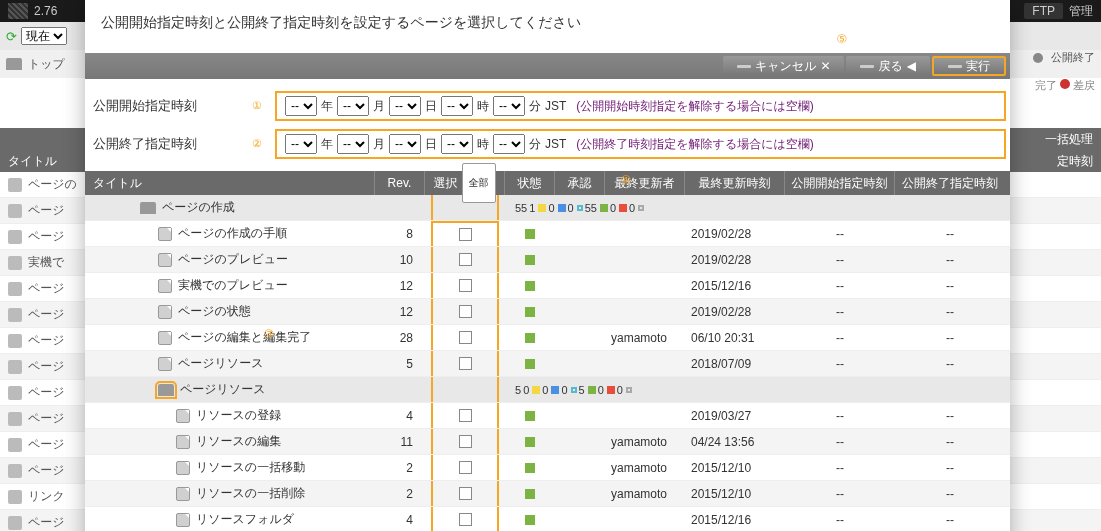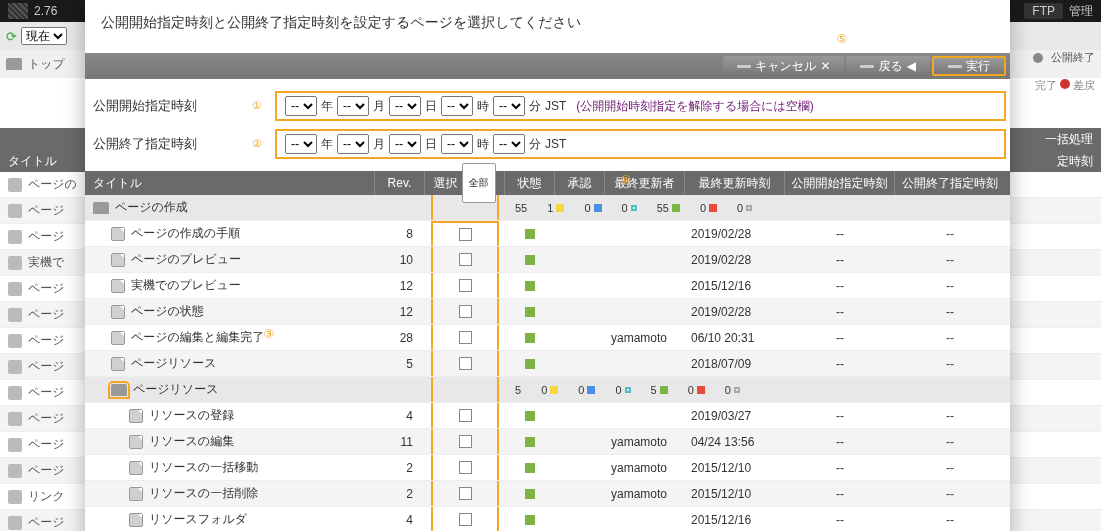--- a/index.html
+++ b/index.html
@@ -48,31 +48,31 @@
 .grid-body { }
 .grow { display: flex; align-items: center; height: 26px; font-size: 12px; border-bottom: 1px solid #eee; }
 .grow.alt { background: #f4f4f4; }
 .grow.folder { background: #e8e8e8; }
 .grow .cell { padding: 0 6px; height: 100%; display: flex; align-items: center; justify-content: center; }
 .grow .col-title { justify-content: flex-start; gap: 4px; }
 .grow .col-rev { justify-content: flex-end; padding-right: 12px; }
 .grow .col-sel { justify-content: center; }
 .grow .col-user { justify-content: flex-start; }
 .grow .col-upd { justify-content: flex-start; }
-.title-inner { display: flex; align-items: center; gap: 6px; }
+.title-inner { display: flex; align-items: center; gap: 6px; margin-left: 47px; }
 .indent-1 { padding-left: 18px; }
 .indent-2 { padding-left: 36px; }
 .file-icon { width: 14px; height: 14px; background: #d0d0d0; border: 1px solid #999; border-radius: 2px; position: relative; }
 .file-icon.page::after { content:""; position:absolute; right:0; top:0; border-top:4px solid #fff; border-left:4px solid transparent; }
 .folder-icon { width: 16px; height: 12px; background: #999; border-radius: 2px 2px 0 0; position: relative; }
 .folder-icon.boxed { outline: 2px solid #f5a623; outline-offset: 1px; }
 .sel-col-box { border-left: 2px solid #f5a623; border-right: 2px solid #f5a623; height: 100%; width: 100%; display: flex; align-items: center; justify-content: center; }
 .sel-col-box.top { border-top: 2px solid #f5a623; }
 .sel-col-box.bottom { border-bottom: 2px solid #f5a623; }
-.folder-stats { display: flex; gap: 20px; font-size: 11px; align-items: center; }
+.folder-stats { display: flex; gap: 2px; font-size: 11px; align-items: center; }
 .stat-item { display: flex; align-items: center; gap: 3px; }
 .sq { width: 8px; height: 8px; }
 .sq.yellow { background: #f5d742; }
 .sq.blue { background: #4a90e2; }
 .sq.teal { border: 2px solid #5bc; background: transparent; width:6px; height:6px; }
 .sq.green { background: #7cb342; }
 .sq.red { background: #e74c3c; }
 .sq.gray { border: 2px solid #aaa; background: transparent; width:6px; height:6px; }
 .state-sq { width: 10px; height: 10px; background: #7cb342; }
 .checkbox { width: 13px; height: 13px; border: 1px solid #888; background: #fff; cursor: pointer; }
@@ -215,20 +215,21 @@
           <span>年</span>
         <select><option>--</option></select>
           <span>月</span>
         <select><option>--</option></select>
           <span>日</span>
         <select><option>--</option></select>
           <span>時</span>
         <select><option>--</option></select>
           <span>分</span>
         <span>JST</span>
+        <span class="note">(公開終了時刻指定を解除する場合には空欄)</span>
       </div>
     </div>
   </div>
 
   <div class="grid-header">
     <div class="cell col-title">タイトル</div>
     <div class="cell col-rev">Rev.</div>
     <div class="cell col-sel">
       <span>選択</span>
       <button class="allbtn">全部</button>

